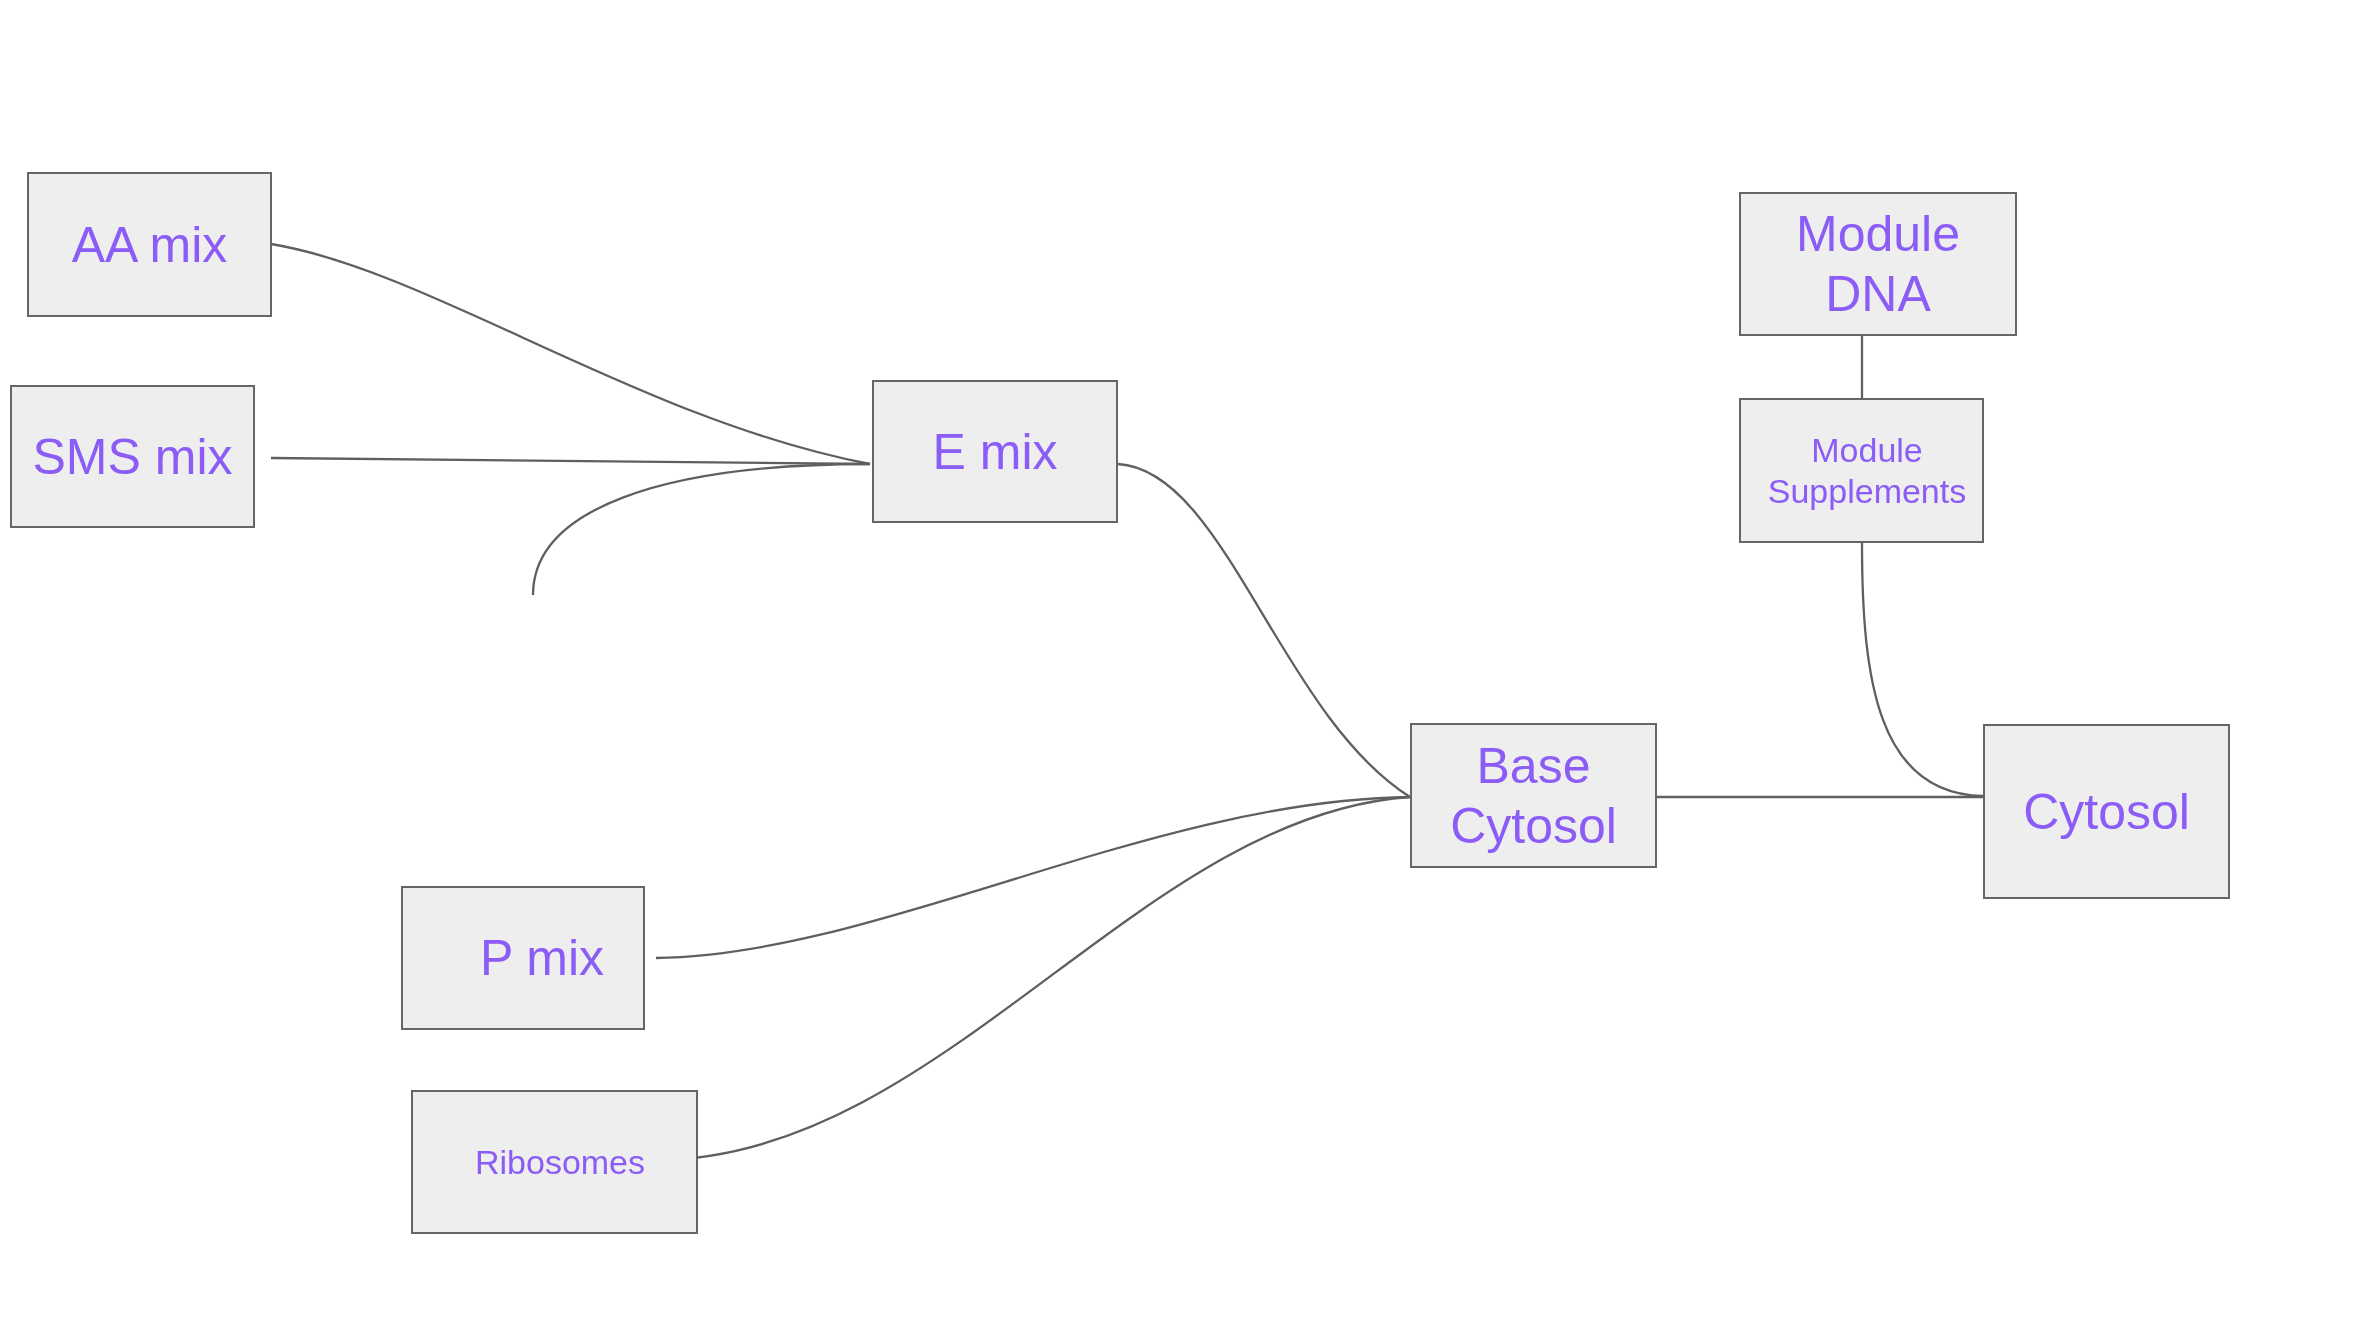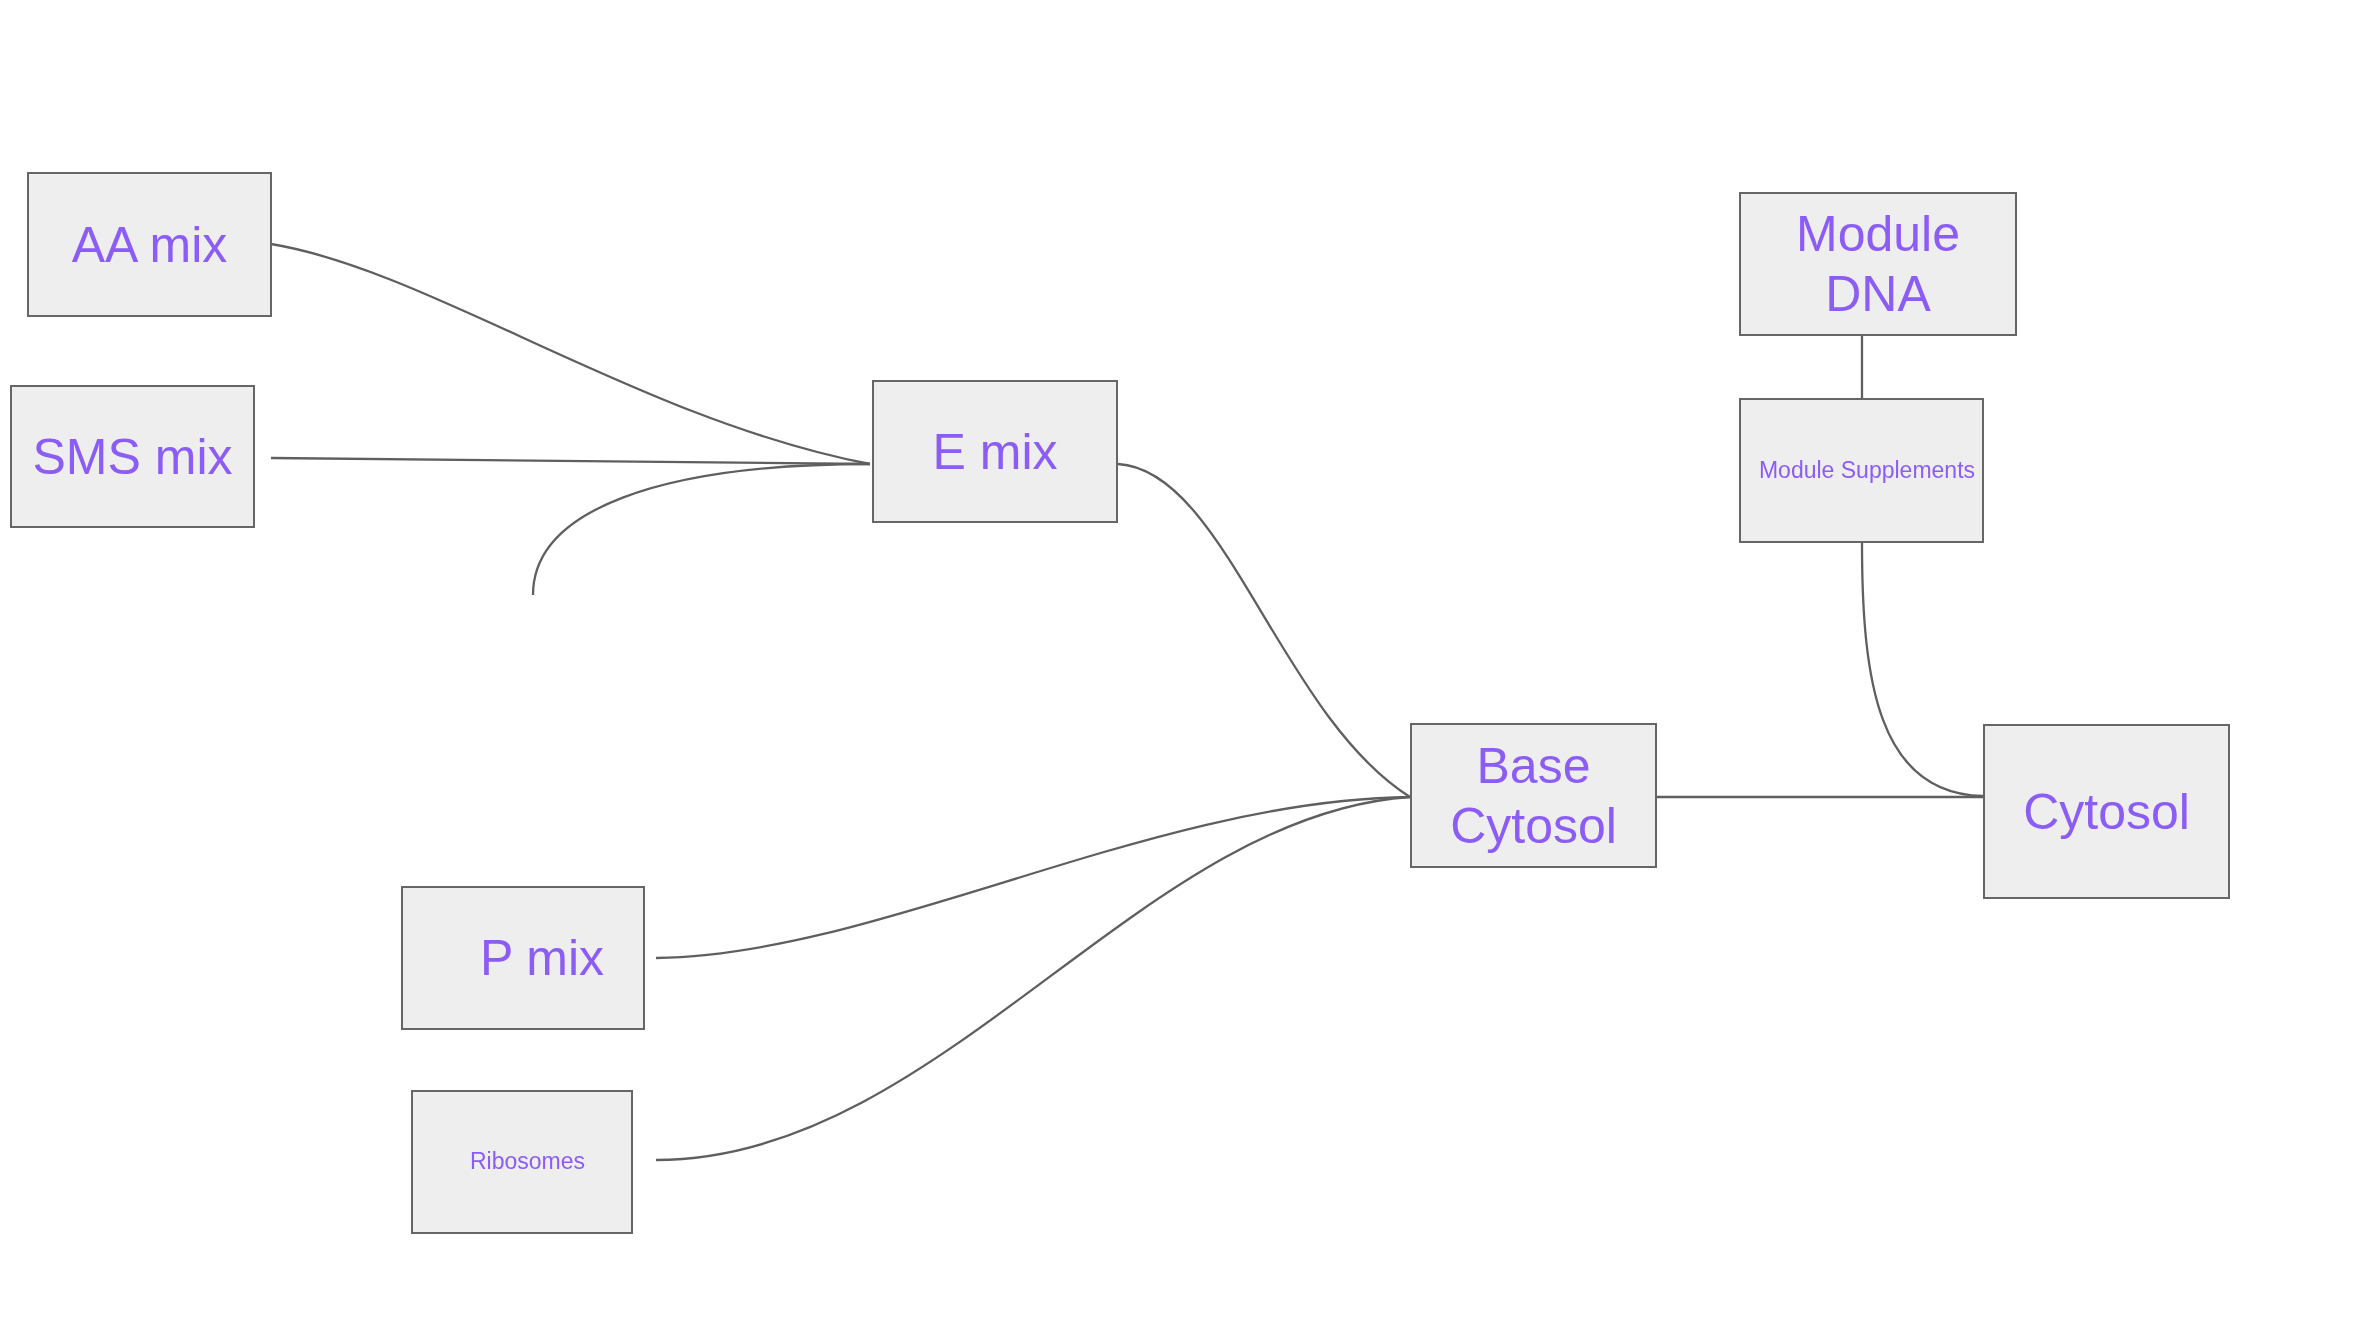--- a/index.html
+++ b/index.html
@@ -17,28 +17,28 @@
     box-sizing:border-box;
     background:#eeeeee;
     border:2.5px solid #666666;
     display:flex;align-items:center;justify-content:center;
     text-align:center;
     color:#8b5cf6;
     font-size:50px;
     line-height:1.2;
     padding:0 6px;
   }
-  .node.small{font-size:23px;padding-left:17px;}
+  .node.small{font-size:34px;padding-left:17px;}
   
   .n-aa{left:27px;top:172px;width:245px;height:145px;}
   .n-sms{left:10px;top:385px;width:245px;height:143px;}
   .n-trna{left:411px;top:595px;width:245px;height:146px;}
   .n-emix{left:872px;top:380px;width:246px;height:143px;}
   .n-pmix{left:401px;top:886px;width:244px;height:144px;padding-left:44px;}
-  .n-rib{left:411px;top:1090px;width:222px;height:144px;}
+  .n-rib{left:411px;top:1090px;width:287px;height:144px;}
   .n-base{left:1410px;top:723px;width:247px;height:145px;}
   .n-cyt{left:1983px;top:724px;width:247px;height:175px;}
   .n-mdna{left:1739px;top:192px;width:278px;height:144px;}
   .n-msup{left:1739px;top:398px;width:245px;height:145px;}
 </style>
 </head>
 <body>
 
 <div id="canvas">
 

